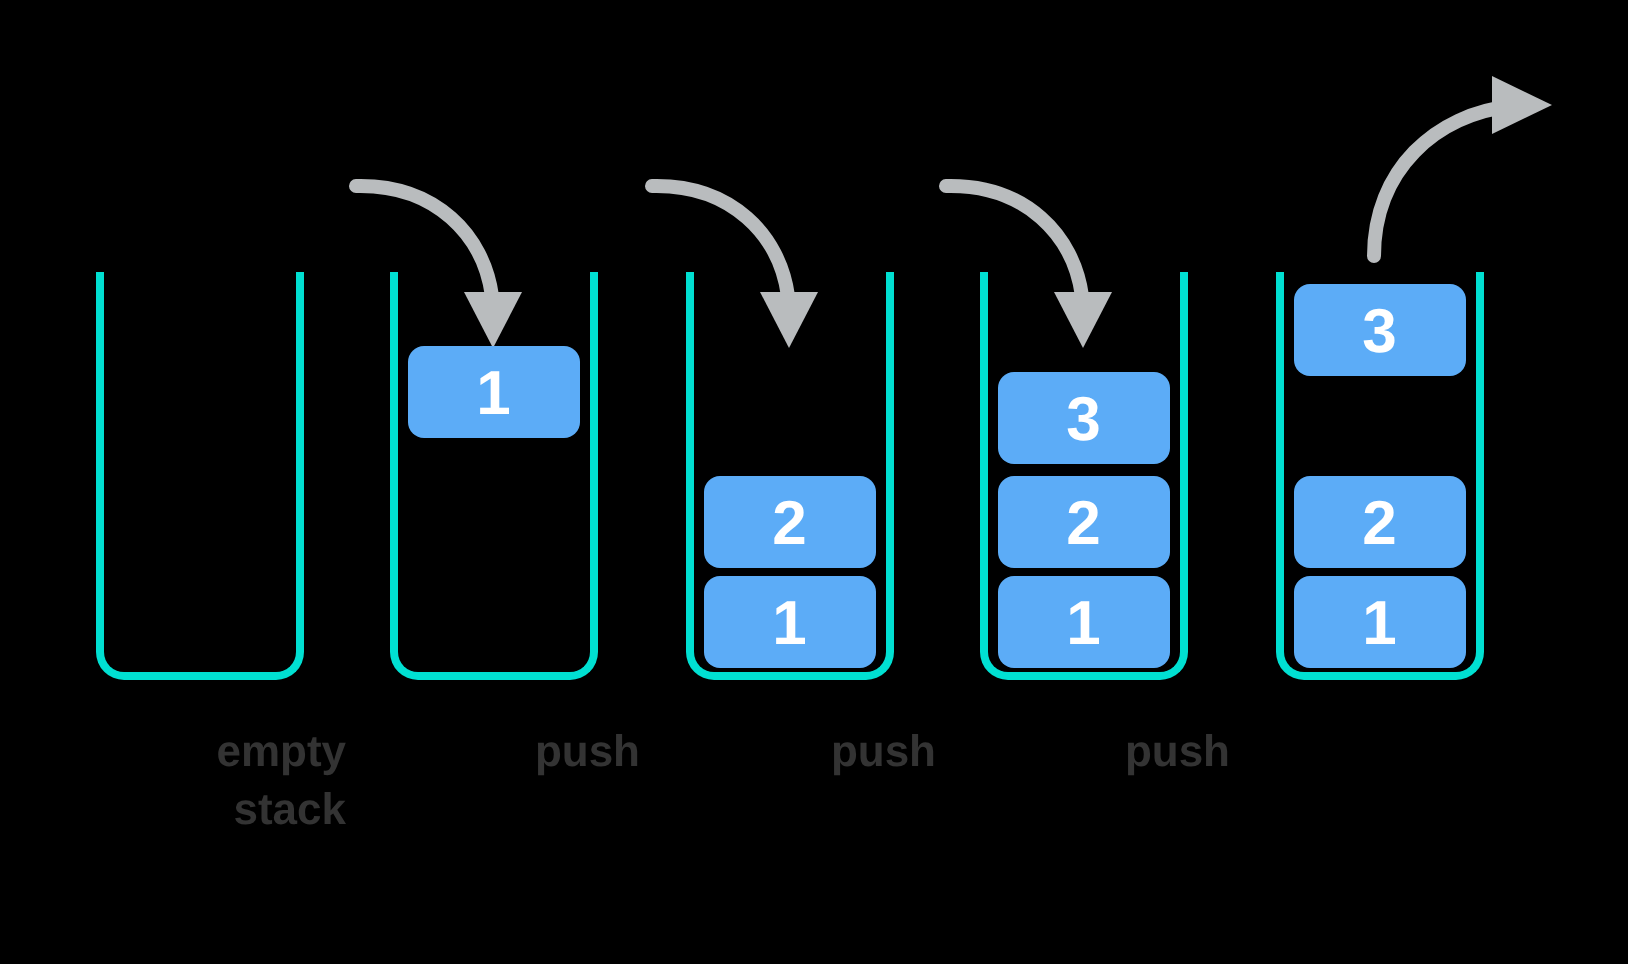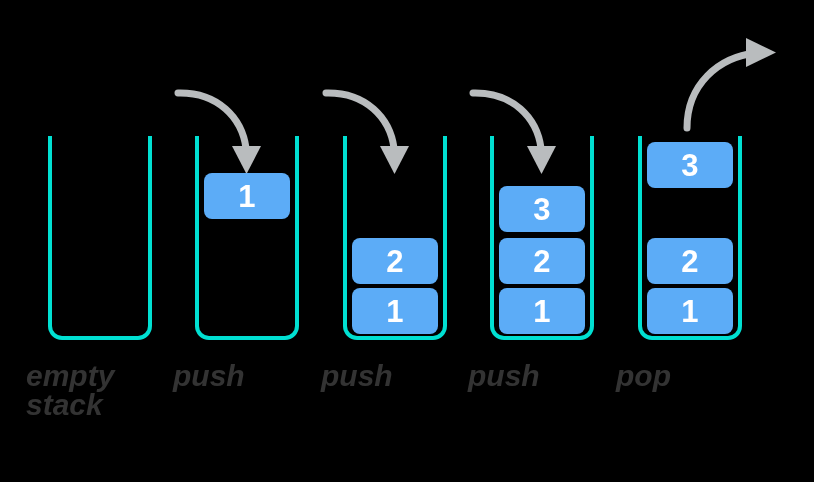--- a/index.html
+++ b/index.html
@@ -46,28 +46,27 @@
     color: var(--block-text, #ffffff);
     font-family: "Liberation Sans", sans-serif;
     font-weight: bold;
     font-size: 31px;
     line-height: 1;
     letter-spacing: 0.5px;
   }
   .caption {
     position: absolute;
     width: 147px;
-    text-align: left;
+    text-align: right;
     color: var(--label-color, #333333);
     font-family: "Liberation Sans", sans-serif;
     font-weight: bold;
-    font-size: 30px;
+    font-size: 22px;
     line-height: 29px;
     white-space: pre-line;
-    font-style: italic;
   }
   .arrow-svg {
     position: absolute;
     left: 0;
     top: 0;
     width: 814px;
     height: 482px;
     pointer-events: none;
   }
 </style>
@@ -142,16 +141,15 @@
     <div class="container-shape" style="left:22px; top:136px; width:104px; height:204px;"></div>
     <div class="block" style="left:31px; top:142px; width:86px; height:46px;">
       <span>3</span>
     </div>
     <div class="block" style="left:31px; top:238px; width:86px; height:46px;">
       <span>2</span>
     </div>
     <div class="block" style="left:31px; top:288px; width:86px; height:46px;">
       <span>1</span>
     </div>
-    <div class="caption" style="left:0px; top:361px;">pop</div>
   </div>
 
 </div>
 
 </body></html>

